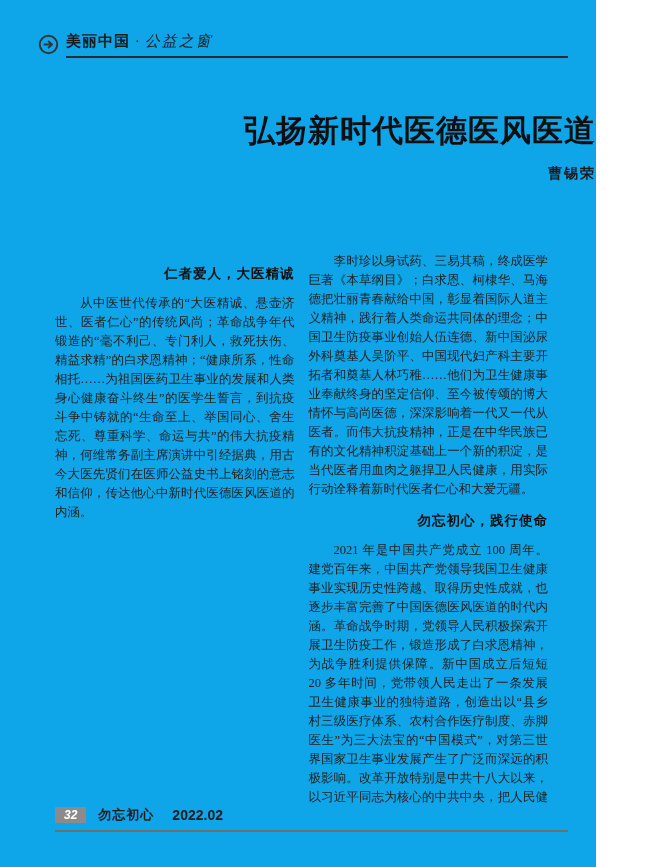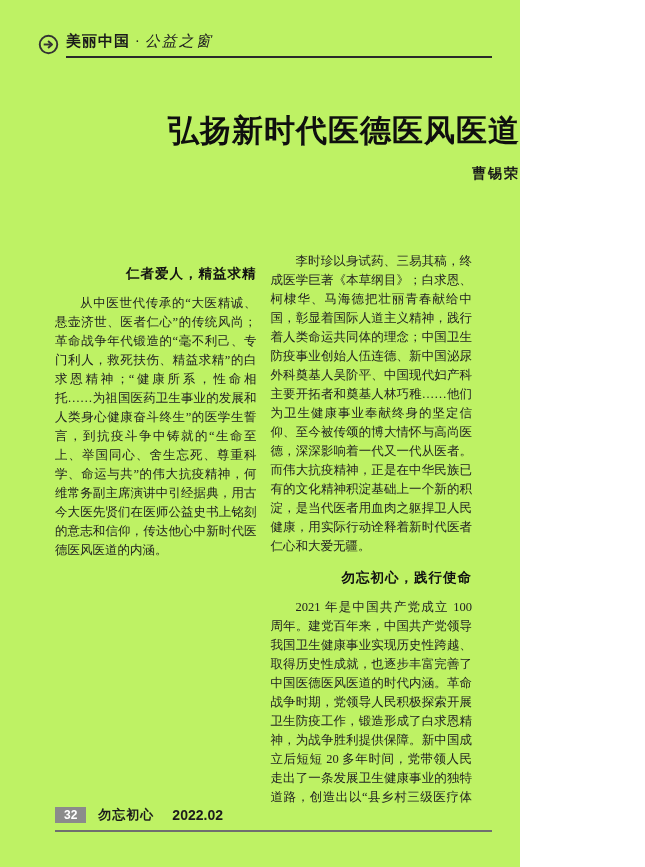--- a/index.html
+++ b/index.html
@@ -2,23 +2,23 @@
 <html><head>
 <meta charset="utf-8">
 <style>
   html, body {
     margin: 0;
     padding: 0;
     background: #ffffff;
   }
   .page {
     position: relative;
-    width: 520px;
+    width: 596px;
     height: 867px;
-    background: #bef264;
+    background: #0ea5e9;
     overflow: hidden;
     font-family: "Liberation Serif", serif;
     color: #1f1f1f;
   }
 
   
   .header {
     position: absolute;
     top: 32px;
     left: 38px;
@@ -130,20 +130,21 @@
   }
   .page-num-box {
     background: #8b8b8b;
     color: #ffffff;
     font-family: "Liberation Sans", sans-serif;
     font-weight: bold;
     font-size: 12px;
     line-height: 16px;
     padding: 0 9px;
     margin-right: 12px;
+    font-style: italic;
   }
   .journal-name {
     font-weight: bold;
     font-size: 13px;
     color: #1c1c1c;
     letter-spacing: 1px;
     margin-right: 18px;
   }
   .issue {
     font-family: "Liberation Sans", sans-serif;
@@ -172,21 +173,21 @@
     </span>
   </div>
 
   <div class="title-block">
     <div class="title-line">弘扬新时代医德医风医道</div>
     <div class="author">曹锡荣</div>
   </div>
 
   <div class="columns">
     <div class="col">
-      <div class="subheading">仁者爱人，精益求精</div>
+      <div class="subheading">仁者爱人，大医精诚</div>
       <p>从中医世代传承的“大医精诚、悬壶济世、医者仁心”的传统风尚；革命战争年代锻造的“毫不利己、专门利人，救死扶伤、精益求精”的白求恩精神；“健康所系，性命相托……为祖国医药卫生事业的发展和人类身心健康奋斗终生”的医学生誓言，到抗疫斗争中铸就的“生命至上、举国同心、舍生忘死、尊重科学、命运与共”的伟大抗疫精神，何维常务副主席演讲中引经据典，用古今大医先贤们在医师公益史书上铭刻的意志和信仰，传达他心中新时代医德医风医道的内涵。</p>
     </div>
     <div class="col">
       <p>李时珍以身试药、三易其稿，终成医学巨著《本草纲目》；白求恩、柯棣华、马海德把壮丽青春献给中国，彰显着国际人道主义精神，践行着人类命运共同体的理念；中国卫生防疫事业创始人伍连德、新中国泌尿外科奠基人吴阶平、中国现代妇产科主要开拓者和奠基人林巧稚……他们为卫生健康事业奉献终身的坚定信仰、至今被传颂的博大情怀与高尚医德，深深影响着一代又一代从医者。而伟大抗疫精神，正是在中华民族已有的文化精神积淀基础上一个新的积淀，是当代医者用血肉之躯捍卫人民健康，用实际行动诠释着新时代医者仁心和大爱无疆。</p>
       <div class="subheading">勿忘初心，践行使命</div>
       <p>2021 年是中国共产党成立 100 周年。建党百年来，中国共产党领导我国卫生健康事业实现历史性跨越、取得历史性成就，也逐步丰富完善了中国医德医风医道的时代内涵。革命战争时期，党领导人民积极探索开展卫生防疫工作，锻造形成了白求恩精神，为战争胜利提供保障。新中国成立后短短 20 多年时间，党带领人民走出了一条发展卫生健康事业的独特道路，创造出以“县乡村三级医疗体系、农村合作医疗制度、赤脚医生”为三大法宝的“中国模式”，对第三世界国家卫生事业发展产生了广泛而深远的积极影响。改革开放特别是中共十八大以来，以习近平同志为核心的中共中央，把人民健康放在优先发展的战略地位，确立新时代卫生健康工作方针，确定健康中国建设战略目标，实现主要健康指标高于中高收</p>
     </div>
   </div>
 
   <div class="footer">

